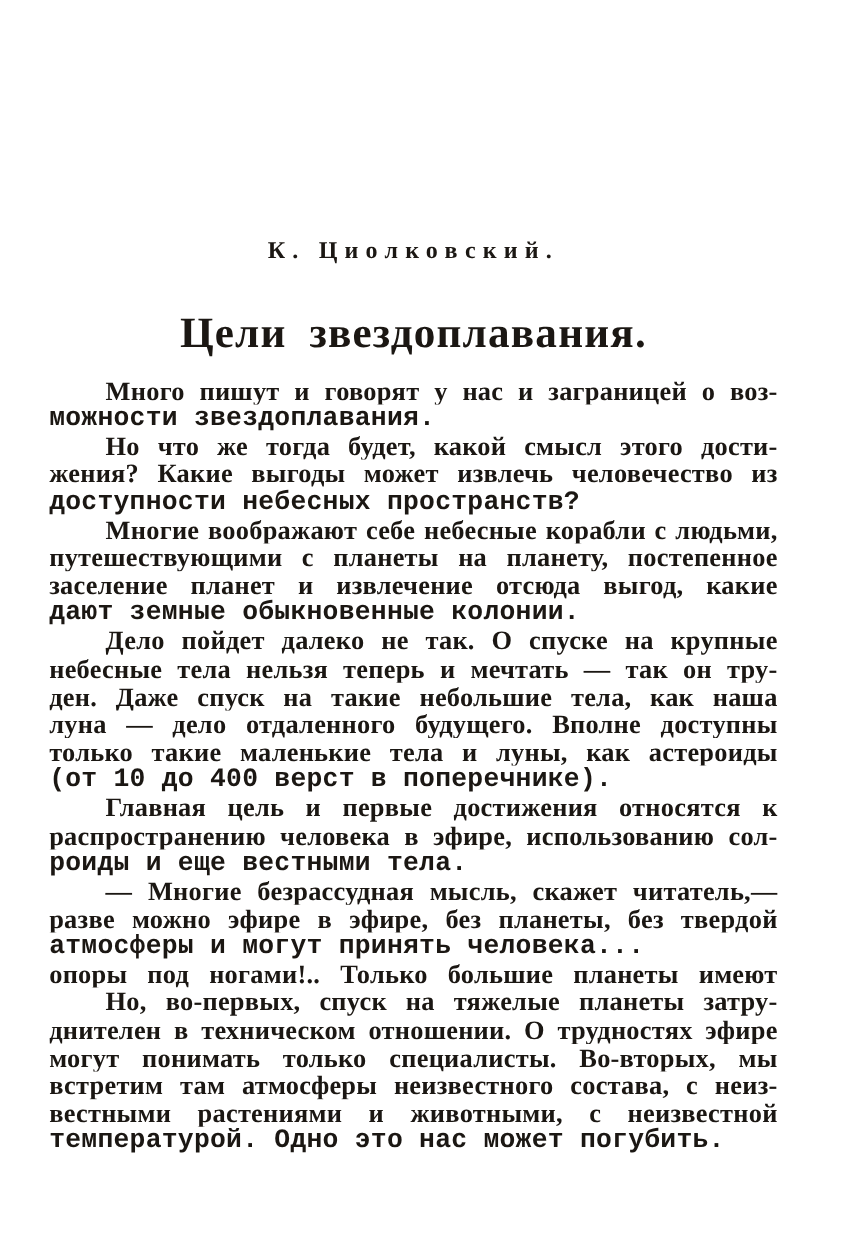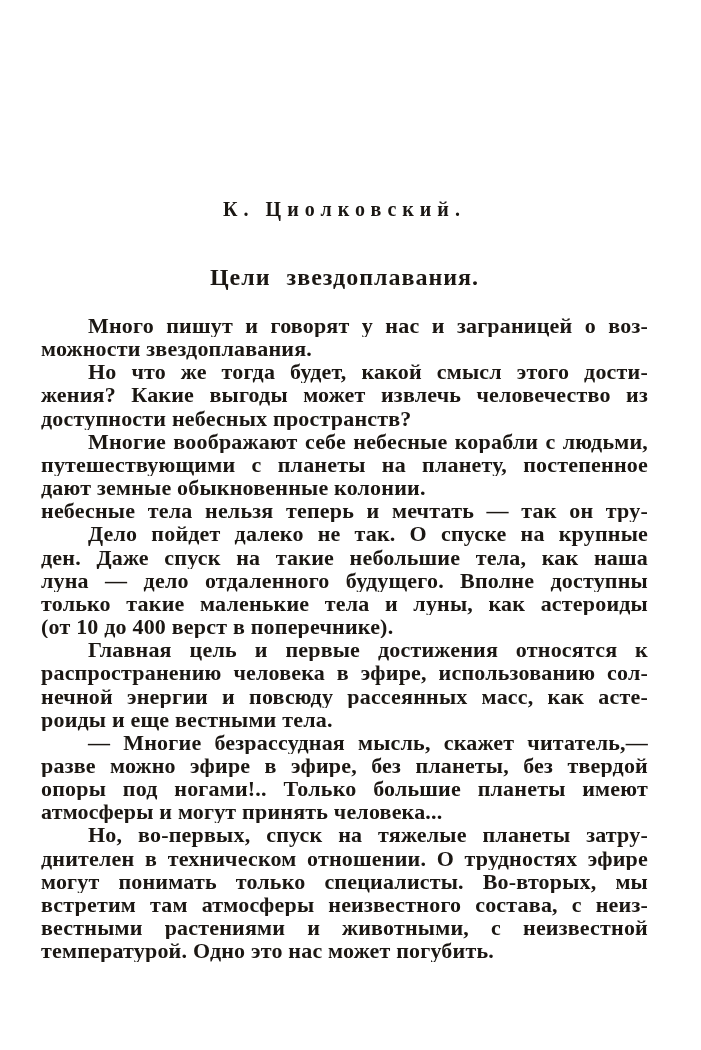--- a/index.html
+++ b/index.html
@@ -27,21 +27,21 @@
     font-weight:700;
     letter-spacing:6px;
     line-height:24px;
     white-space:nowrap;
   }
   .title{
     position:absolute;
     top:259px;left:41px;width:607px;
     margin:0;
     text-align:center;
-    font-size:24px;
+    font-size:36px;
     font-weight:700;
     letter-spacing:1px;
     word-spacing:9px;
     line-height:36px;
     white-space:nowrap;
   }
   .body{
     position:absolute;
     top:314px;left:41px;width:607px;
     font-size:22px;
@@ -50,62 +50,62 @@
     letter-spacing:0.2px;
   }
   .paragraph{margin:0;padding:0;}
   .text-line{
     text-align:justify;
     text-align-last:justify;
     overflow:hidden;
     white-space:normal;
   }
   .text-line.para-start{text-indent:47px;}
-  .text-line.para-end{text-align-last:left;}
+  .text-line.para-end{text-align-last:left;font-family:Liberation Mono, monospace;}
 </style>
 </head>
 <body>
 
 <div class="page">
   <div class="author">К. Циолковский.</div>
   <h1 class="title">Цели звездоплавания.</h1>
   <div class="body" id="page-body">
       <div class="paragraph">
         <div class="text-line para-start">Много пишут и говорят у нас и заграницей о воз-</div>
         <div class="text-line para-end">можности звездоплавания.</div>
       </div>
       <div class="paragraph">
         <div class="text-line para-start">Но что же тогда будет, какой смысл этого дости-</div>
         <div class="text-line">жения? Какие выгоды может извлечь человечество из</div>
         <div class="text-line para-end">доступности небесных пространств?</div>
       </div>
       <div class="paragraph">
         <div class="text-line para-start">Многие воображают себе небесные корабли с людьми,</div>
         <div class="text-line">путешествующими с планеты на планету, постепенное</div>
+        <div class="text-line">заселение планет и извлечение отсюда выгод, какие</div>
         <div class="text-line para-end">дают земные обыкновенные колонии.</div>
       </div>
       <div class="paragraph">
+        <div class="text-line para-start">Дело пойдет далеко не так. О спуске на крупные</div>
         <div class="text-line">небесные тела нельзя теперь и мечтать — так он тру-</div>
-        <div class="text-line para-start">Дело пойдет далеко не так. О спуске на крупные</div>
         <div class="text-line">ден. Даже спуск на такие небольшие тела, как наша</div>
         <div class="text-line">луна — дело отдаленного будущего. Вполне доступны</div>
         <div class="text-line">только такие маленькие тела и луны, как астероиды</div>
         <div class="text-line para-end">(от 10 до 400 верст в поперечнике).</div>
       </div>
       <div class="paragraph">
         <div class="text-line para-start">Главная цель и первые достижения относятся к</div>
         <div class="text-line">распространению человека в эфире, использованию сол-</div>
-        <div class="text-line">нечной энергии и повсюду рассеянных масс, как асте-</div>
         <div class="text-line para-end">роиды и еще вестными тела.</div>
       </div>
       <div class="paragraph">
         <div class="text-line para-start">— Многие безрассудная мысль, скажет читатель,—</div>
         <div class="text-line">разве можно эфире в эфире, без планеты, без твердой</div>
+        <div class="text-line para-end">атмосферы и могут принять человека...</div>
         <div class="text-line">опоры под ногами!.. Только большие планеты имеют</div>
-        <div class="text-line para-end">атмосферы и могут принять человека...</div>
       </div>
       <div class="paragraph">
         <div class="text-line para-start">Но, во-первых, спуск на тяжелые планеты затру-</div>
         <div class="text-line">днителен в техническом отношении. О трудностях эфире</div>
         <div class="text-line">могут понимать только специалисты. Во-вторых, мы</div>
         <div class="text-line">встретим там атмосферы неизвестного состава, с неиз-</div>
         <div class="text-line">вестными растениями и животными, с неизвестной</div>
         <div class="text-line para-end">температурой. Одно это нас может погубить.</div>
       </div>
     </div>

